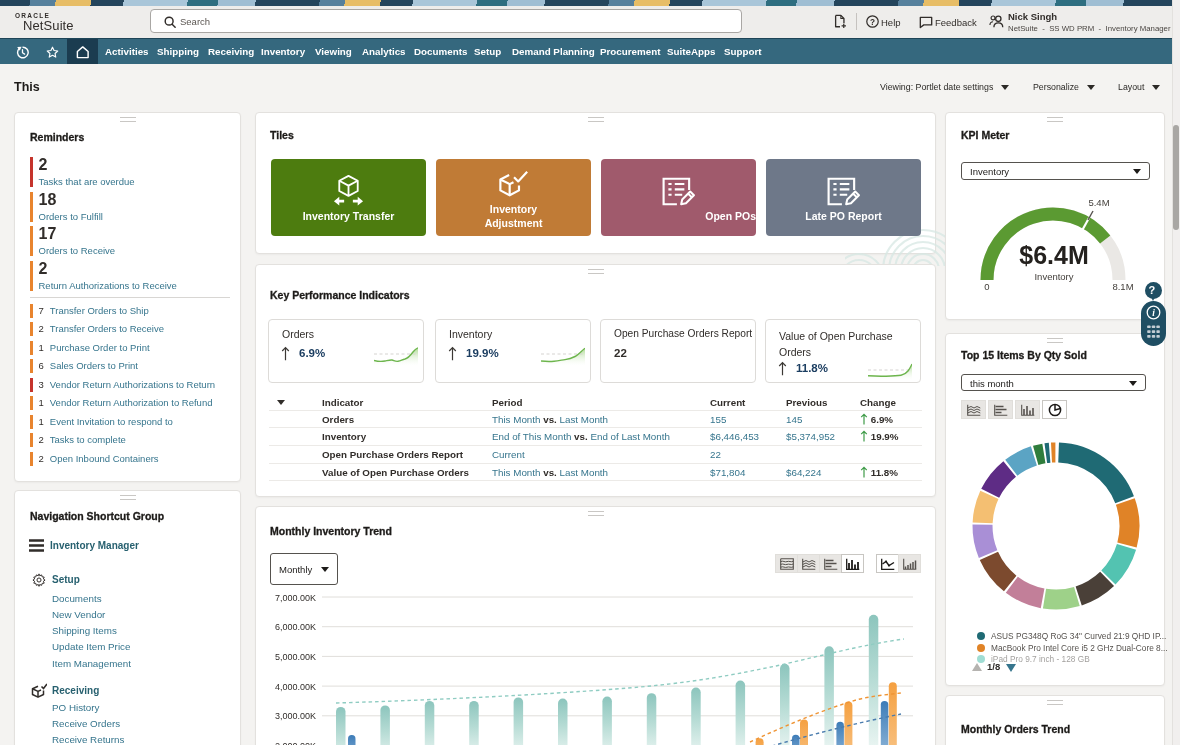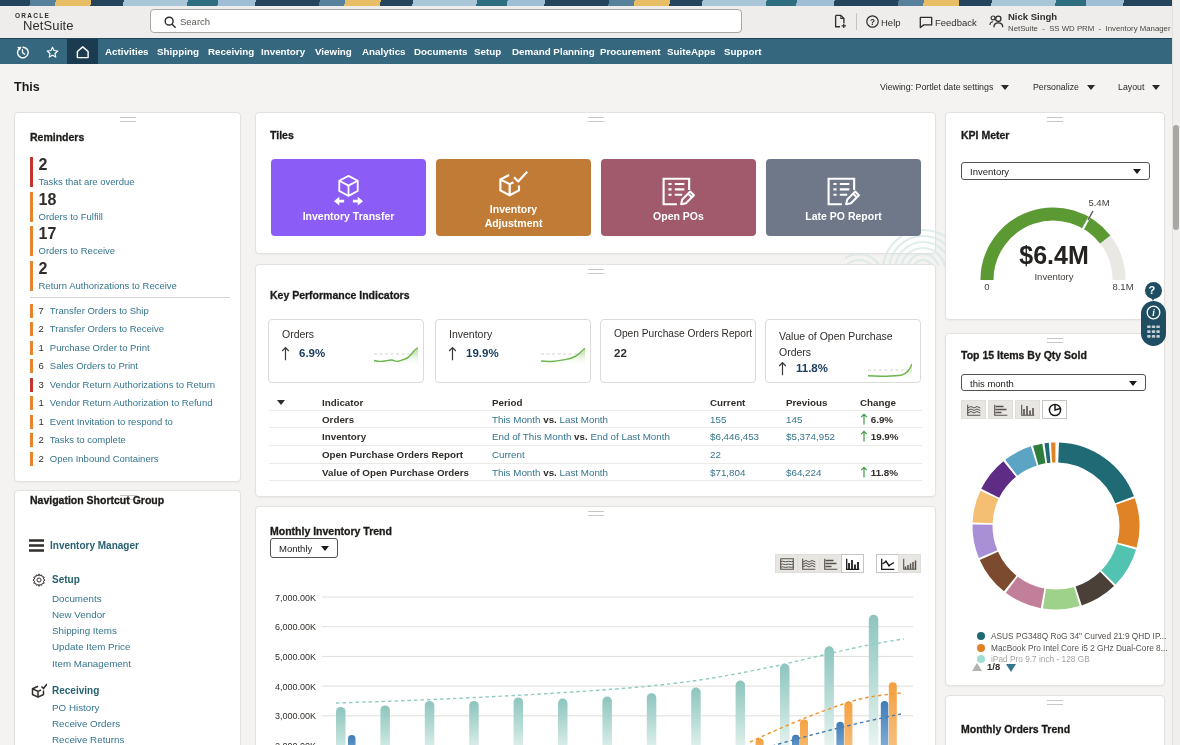--- a/index.html
+++ b/index.html
@@ -173,21 +173,21 @@
 <div class="rem-row" style="top:359px;"><b>6</b><span>Sales Orders to Print</span></div>
 <div class="rem-row" style="top:377.5px; border-color:#c5342c;"><b>3</b><span>Vendor Return Authorizations to Return</span></div>
 <div class="rem-row" style="top:396px;"><b>1</b><span>Vendor Return Authorization to Refund</span></div>
 <div class="rem-row" style="top:414.5px;"><b>1</b><span>Event Invitation to respond to</span></div>
 <div class="rem-row" style="top:433px;"><b>2</b><span>Tasks to complete</span></div>
 <div class="rem-row" style="top:451.5px;"><b>2</b><span>Open Inbound Containers</span></div>
 
 <div class="panel" style="left:14px; top:490px; width:227px; height:300px;">
 <div class="handle"></div>
 </div>
-<div class="ph" style="left:30px; top:494px;">Navigation Shortcut Group</div>
+<div class="ph" style="left:30px; top:510px;">Navigation Shortcut Group</div>
 <svg class="abs" style="left:29px;top:539px;" width="15" height="13" viewBox="0 0 15 13">
     <path d="M0 1.5 h15 M0 6.5 h15 M0 11.5 h15" stroke="#312d2a" stroke-width="2.4"></path>
   </svg>
 <div class="nsg-head" style="left:50px; top:540px;">Inventory Manager</div>
 <svg class="abs" style="left:32px;top:573px;" width="14" height="14" viewBox="0 0 24 24">
     <path d="M12 8.5 a3.5 3.5 0 1 0 0 7 a3.5 3.5 0 1 0 0-7 M12 1.5 l1.2 3.2 3.4-1.4 0.8 3.3 3.5 0.4 -1.4 3.2 2.9 2 -2.9 2 1.4 3.2 -3.5 0.4 -0.8 3.3 -3.4-1.4 -1.2 3.2 -1.2-3.2 -3.4 1.4 -0.8-3.3 -3.5-0.4 1.4-3.2 -2.9-2 2.9-2 -1.4-3.2 3.5-0.4 0.8-3.3 3.4 1.4 z" fill="none" stroke="#312d2a" stroke-width="1.7"></path>
   </svg>
 <div class="nsg-head" style="left:52px; top:574px;">Setup</div>
 <div class="nsg-link" style="top:592.5px;">Documents</div>
 <div class="nsg-link" style="top:608.7px;">New Vendor</div>
@@ -215,21 +215,21 @@
       <circle cx="78" cy="42" r="16"></circle>
       <circle cx="78" cy="42" r="22"></circle>
       <circle cx="78" cy="42" r="28"></circle>
       <circle cx="78" cy="42" r="34"></circle>
       <circle cx="78" cy="42" r="40"></circle>
 <circle cx="14" cy="50" r="12"></circle>
       <circle cx="14" cy="50" r="18"></circle>
       <circle cx="14" cy="50" r="24"></circle>
 </g>
   </svg>
-<div class="tile" style="left:271px; background:#8b5cf6;">
+<div class="tile" style="left:271px; background:#4d7c0f;">
 <svg class="abs" style="left:59px;top:15px;" width="37" height="32" viewBox="0 0 34 33">
 <g fill="none" stroke="#fff" stroke-width="1.9" stroke-linejoin="round">
         <path d="M17 2 L26.5 7 V17.5 L17 22.5 L7.5 17.5 V7 Z"></path>
         <path d="M7.5 7 L17 12 L26.5 7 M17 12 V22.5"></path>
       </g>
 <g fill="#fff">
         <path d="M12.5 26.5 H7.5 V23.5 L2 28 L7.5 32.5 V29.5 H12.5 Z"></path>
         <path d="M21.5 26.5 H26.5 V23.5 L32 28 L26.5 32.5 V29.5 H21.5 Z"></path>
       </g>
 </svg>
@@ -239,21 +239,21 @@
 <svg class="abs" style="left:60px;top:11px;" width="35" height="32" viewBox="0 0 32 29">
 <g fill="none" stroke="#fff" stroke-width="2" stroke-linejoin="round">
         <path d="M12 4.5 L4 8.5 V18.5 L12.5 23 L21 18.5 V14"></path>
         <path d="M4 8.5 L12.5 12.8 L16 11"></path>
         <path d="M12.5 12.8 V22.5"></path>
         <path d="M16.5 6.5 l3.8 3.8 L28.5 1.5"></path>
       </g>
 </svg>
 <div class="cap" style="top:43px;">Inventory<br>Adjustment</div>
   </div>
-<div class="tile" style="left:601px; background:#a05a6c;">
+<div class="tile" style="left:601px; background:#a05a6c;text-align:right;">
 <svg class="abs" style="left:61px;top:18px;" width="33" height="29" viewBox="0 0 31 27">
 <g fill="none" stroke="#fff" stroke-width="2">
         <path d="M25.5 12 V1.5 H1.5 V25.5 H14"></path>
         <path d="M6 6.5 h3 M12 6.5 h9 M6 11.5 h3 M12 11.5 h9 M6 16.5 h3 M12 16.5 h7"></path>
       </g>
 <path d="M18 25.5 l1-4.5 7.5-7.5 3.5 3.5 -7.5 7.5 z M24 15 l3.5 3.5" fill="none" stroke="#fff" stroke-width="1.9" stroke-linejoin="round"></path>
 </svg>
 <div class="cap" style="top:50px;">Open POs</div>
   </div>
 <div class="tile" style="left:766px; background:#6e7889;">
@@ -371,21 +371,21 @@
     <span class="c4 tl">$64,224</span>
     <span class="c5"><svg style="vertical-align:-2px;" width="8" height="12" viewBox="0 0 8 12">
         <path d="M4 11.5 V1.5 M1.2 4.2 L4 1.3 L6.8 4.2" stroke="#3f9b48" stroke-width="1.2" fill="none"></path>
       </svg> <b style="color:#312d2a;">11.8%</b></span>
 </div>
 
 <div class="panel" style="left:255px; top:506px; width:681px; height:284px;">
 <div class="handle"></div>
 </div>
 <div class="ph" style="left:270px; top:525px;">Monthly Inventory Trend</div>
-<div class="sel" style="left:270px;top:538px;width:68px;height:20px;padding-left:48px;">
+<div class="sel" style="left:270px;top:553px;width:68px;height:32px;padding-left:48px;">
     <span>Monthly</span>
     <i class="sc"></i>
   </div>
 <div class="cbtn" style="left:775px;top:554px;">
     <svg width="14" height="12" viewBox="0 0 14 12">
       <path d="M0.7 0.7 V11.3 H13.3 V0.7 H0.7" fill="none" stroke="#55514d" stroke-width="1.1"></path>
       <path d="M0.7 3.6 C3 2.3 5 4.6 7 3.6 C9 2.6 11 4.6 13.3 3.2 M0.7 6.4 C3 5.1 5 7.4 7 6.4 C9 5.4 11 7.4 13.3 6 M0.7 9.2 C3 7.9 5 10.2 7 9.2 C9 8.2 11 10.2 13.3 8.8" fill="none" stroke="#55514d" stroke-width="1.0"></path>
     </svg>
   </div>
 <div class="cbtn" style="left:797px;top:554px;">

